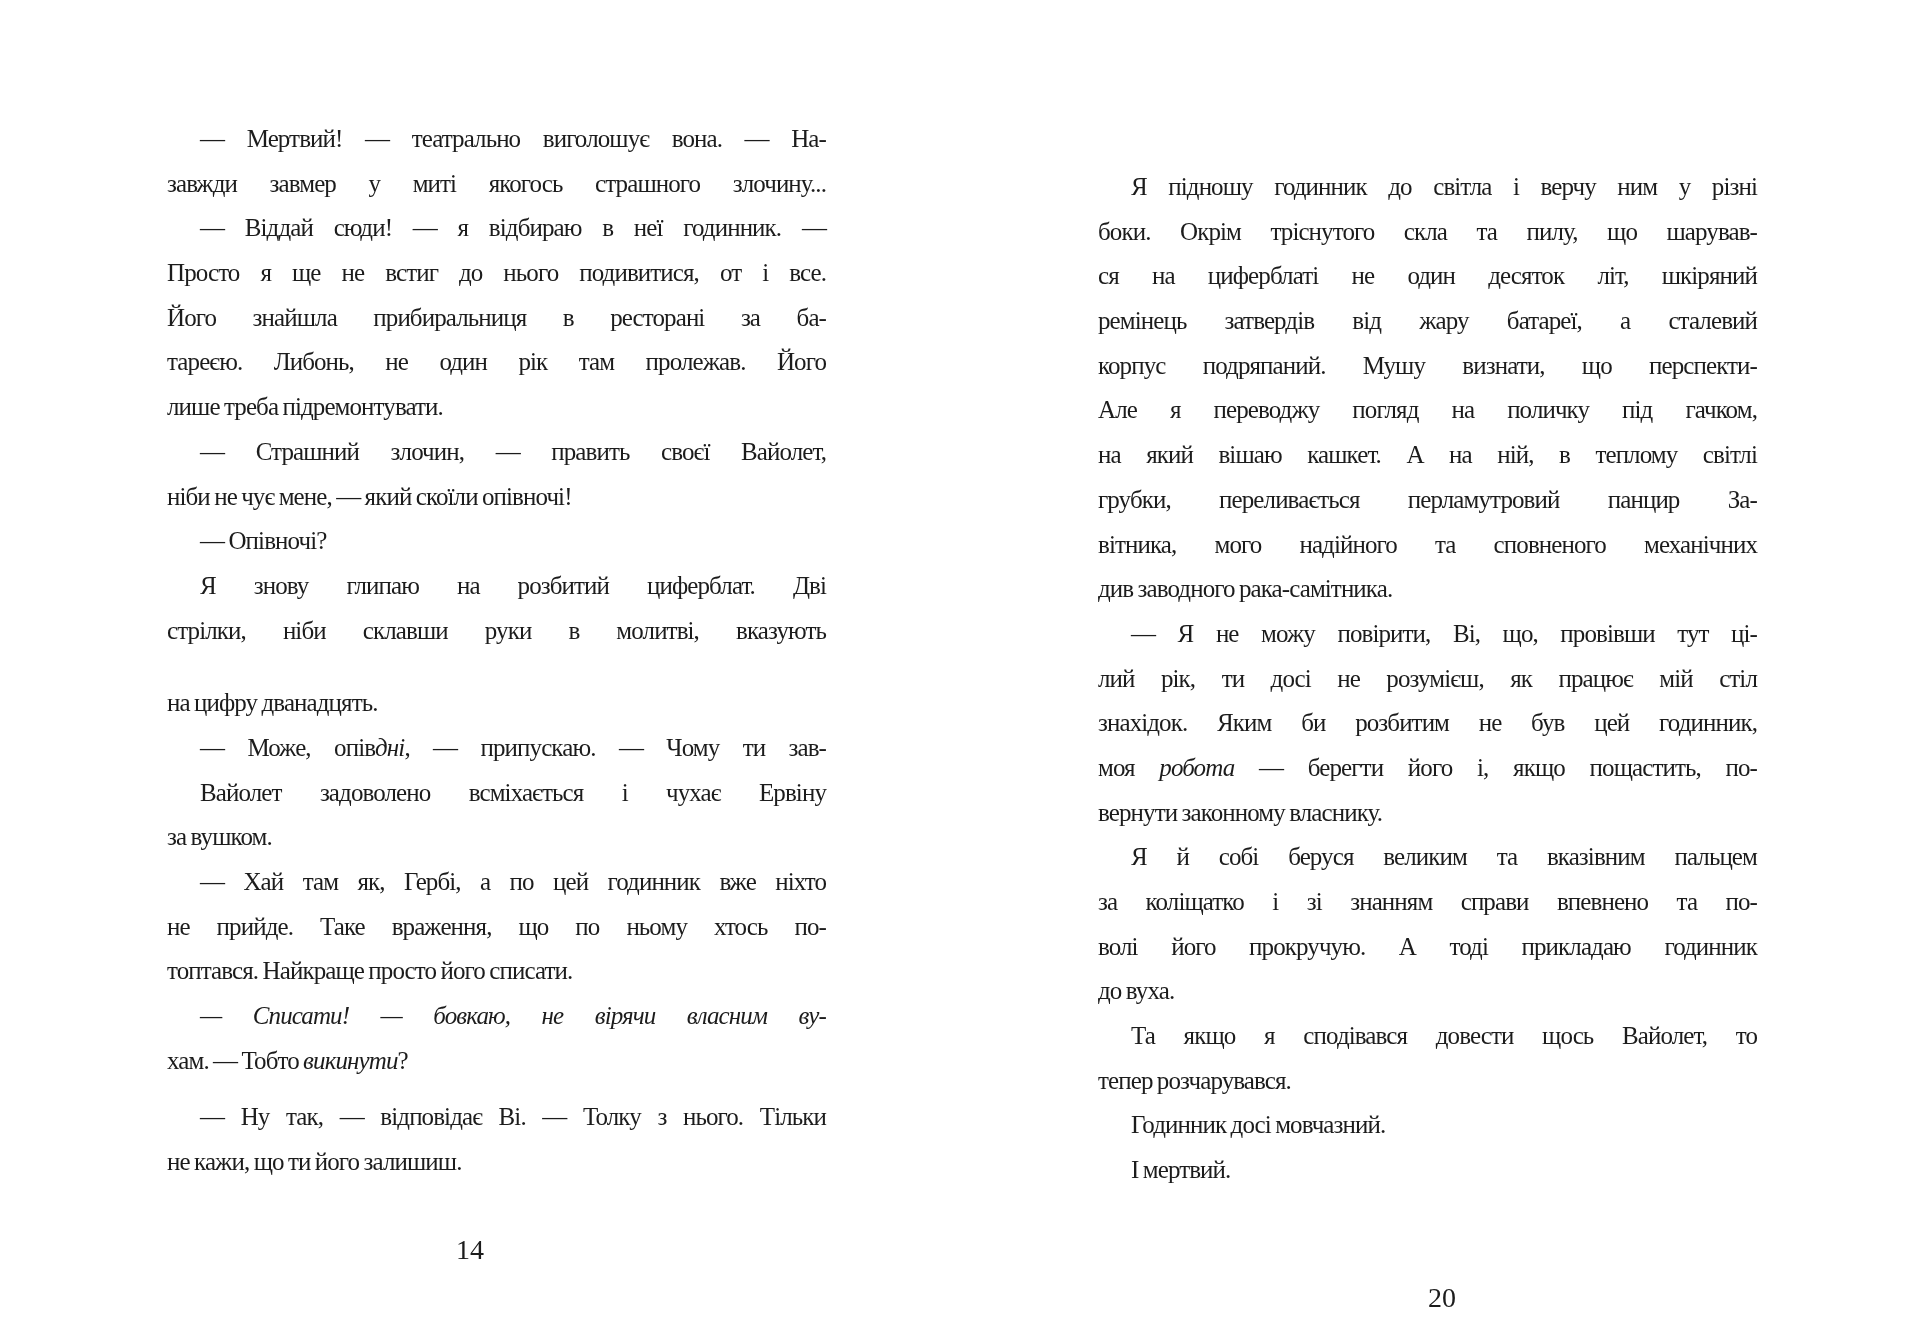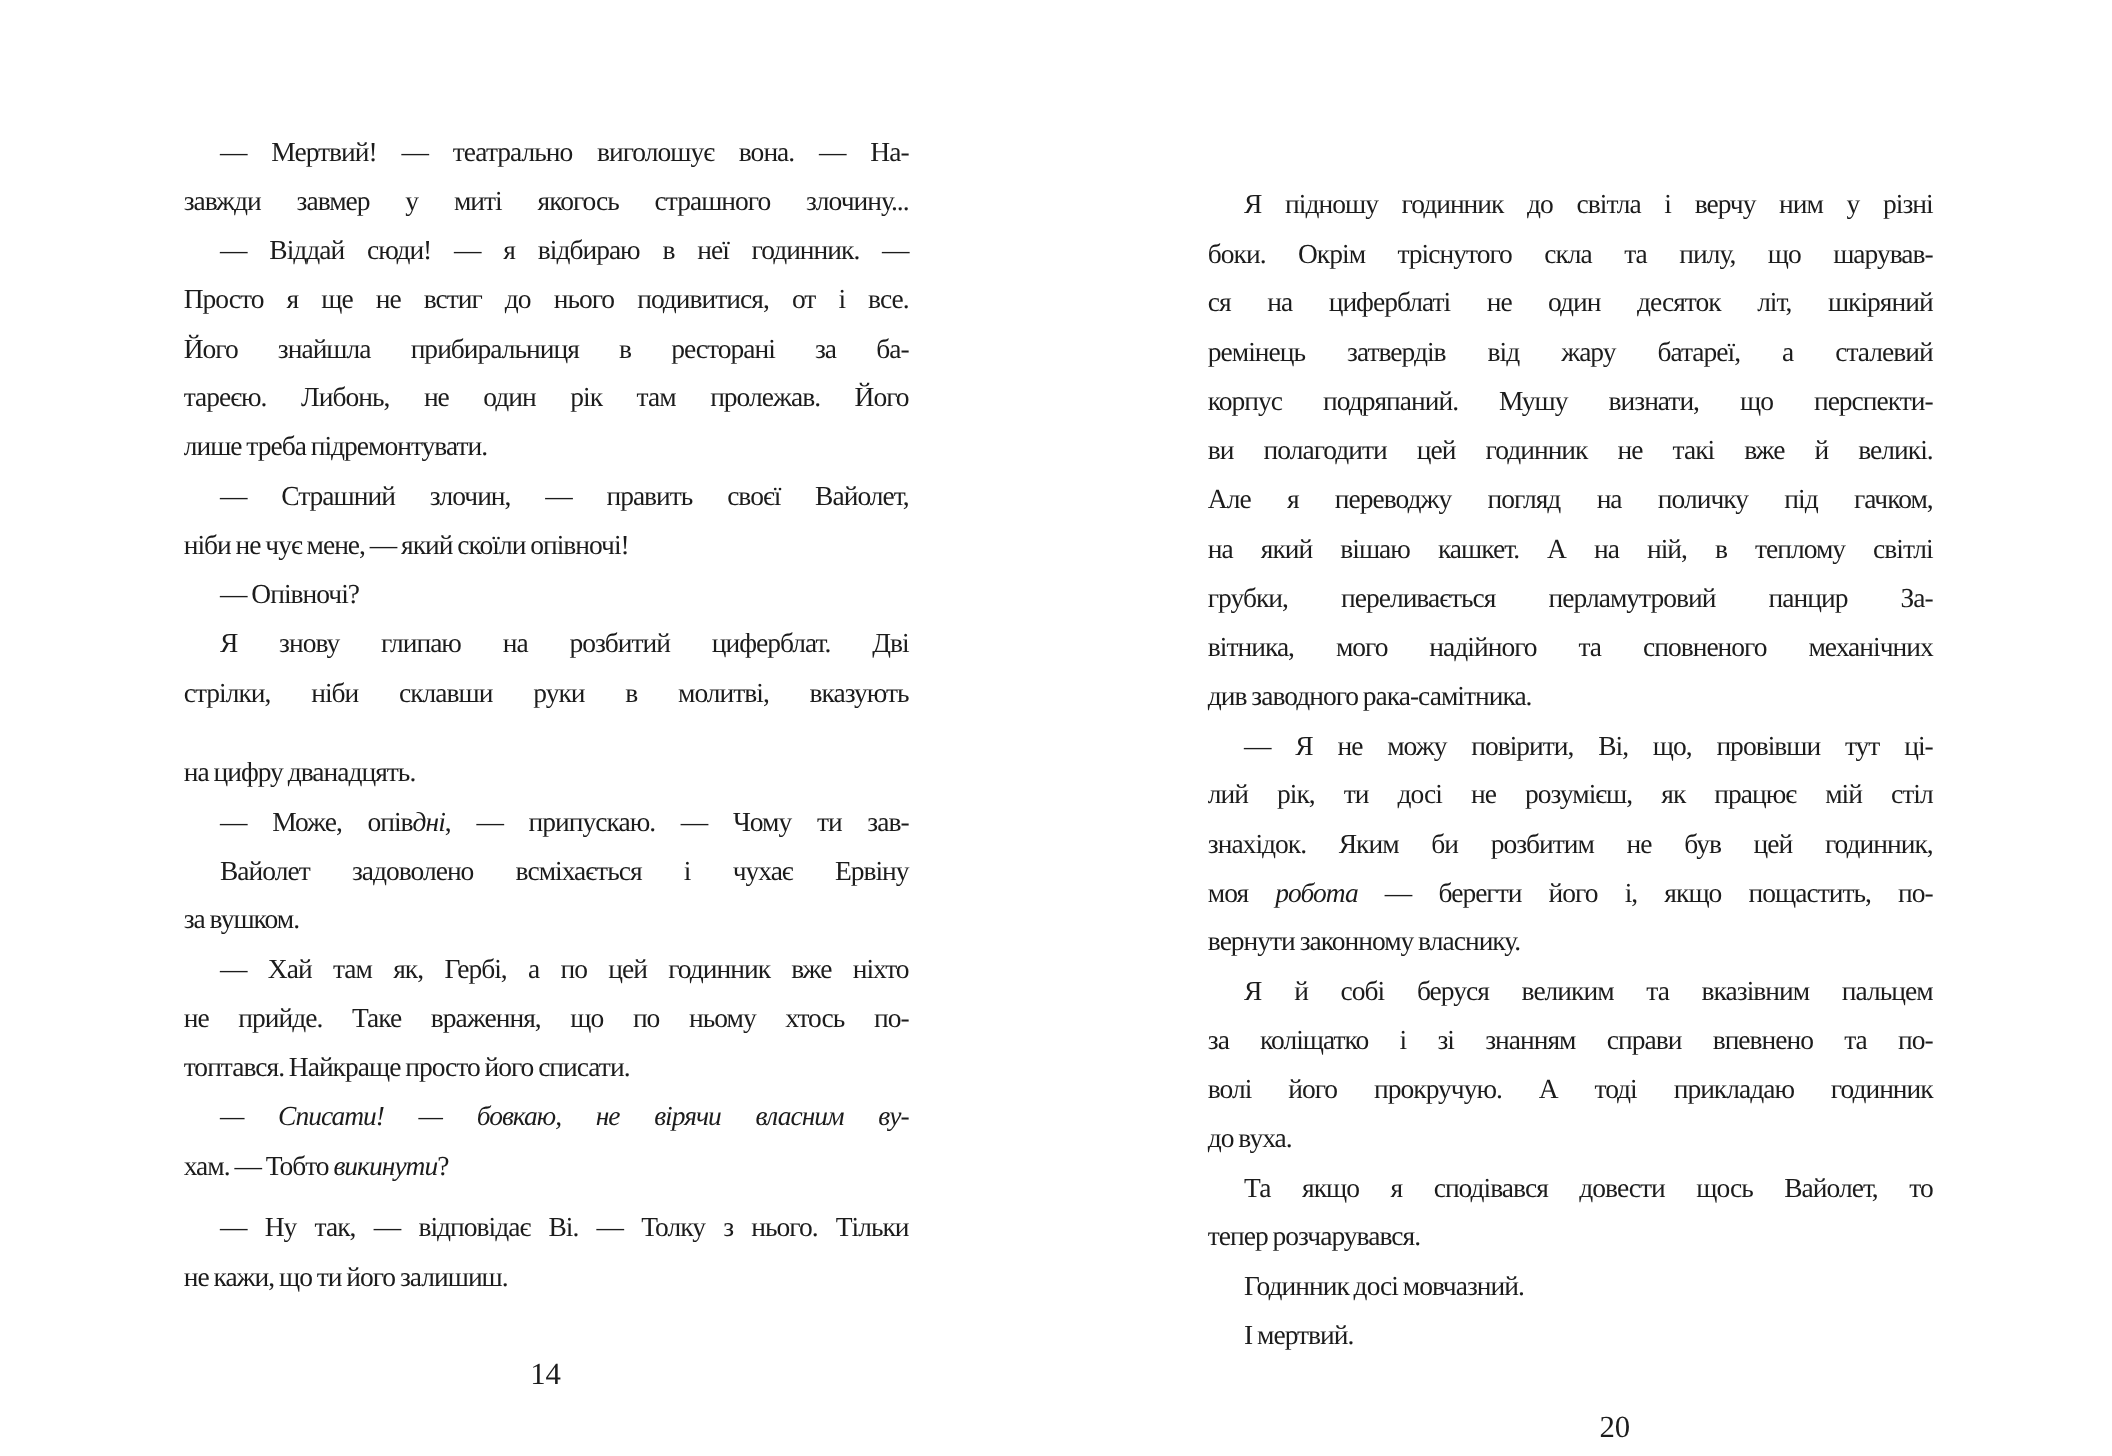--- a/index.html
+++ b/index.html
@@ -47,21 +47,21 @@
     .line.indent { padding-left: 33px; }
     .line.last { text-align-last: left; }
     .line .it { font-style: italic; }
 
     .page-number {
       position: absolute;
       top: 1232px;
       font-size: 28px;
       line-height: 36px;
       width: 80px;
-      text-align: center;
+      text-align: left;
       color: #1c1c1c;
     }
     .page.left .page-number { left: 456px; }
     .page.right .page-number { left: 464px; }
   </style>
 </head>
 <body>
 
 <div class="page left">
   <div class="column">
@@ -92,21 +92,20 @@
   <div class="page-number">14</div>
 </div>
 
 <div class="page right">
   <div class="column">
     <span class="line indent" style="white-space: normal;">Я підношу годинник до світла і верчу ним у різні</span>
     <span class="line" style="white-space: normal;">боки. Окрім тріснутого скла та пилу, що шарував-</span>
     <span class="line" style="white-space: normal;">ся на циферблаті не один десяток літ, шкіряний</span>
     <span class="line" style="white-space: normal;">ремінець затвердів від жару батареї, а сталевий</span>
     <span class="line" style="white-space: normal;">корпус подряпаний. Мушу визнати, що перспекти-</span>
-    <span class="line" style="white-space: normal;">ви полагодити цей годинник не такі вже й великі.</span>
     <span class="line" style="white-space: normal;">Але я переводжу погляд на поличку під гачком,</span>
     <span class="line" style="white-space: normal;">на який вішаю кашкет. А на ній, в теплому світлі</span>
     <span class="line" style="white-space: normal;">грубки, переливається перламутровий панцир За-</span>
     <span class="line" style="white-space: normal;">вітника, мого надійного та сповненого механічних</span>
     <span class="line last" style="white-space: normal;">див заводного рака-самітника.</span>
     <span class="line indent" style="white-space: normal;">— Я не можу повірити, Ві, що, провівши тут ці-</span>
     <span class="line" style="white-space: normal;">лий рік, ти досі не розумієш, як працює мій стіл</span>
     <span class="line" style="white-space: normal;">знахідок. Яким би розбитим не був цей годинник,</span>
     <span class="line" style="white-space: normal;"><span>моя </span><span class="it">робота</span><span> — берегти його і, якщо пощастить, по-</span></span>
     <span class="line last" style="white-space: normal;">вернути законному власнику.</span>

